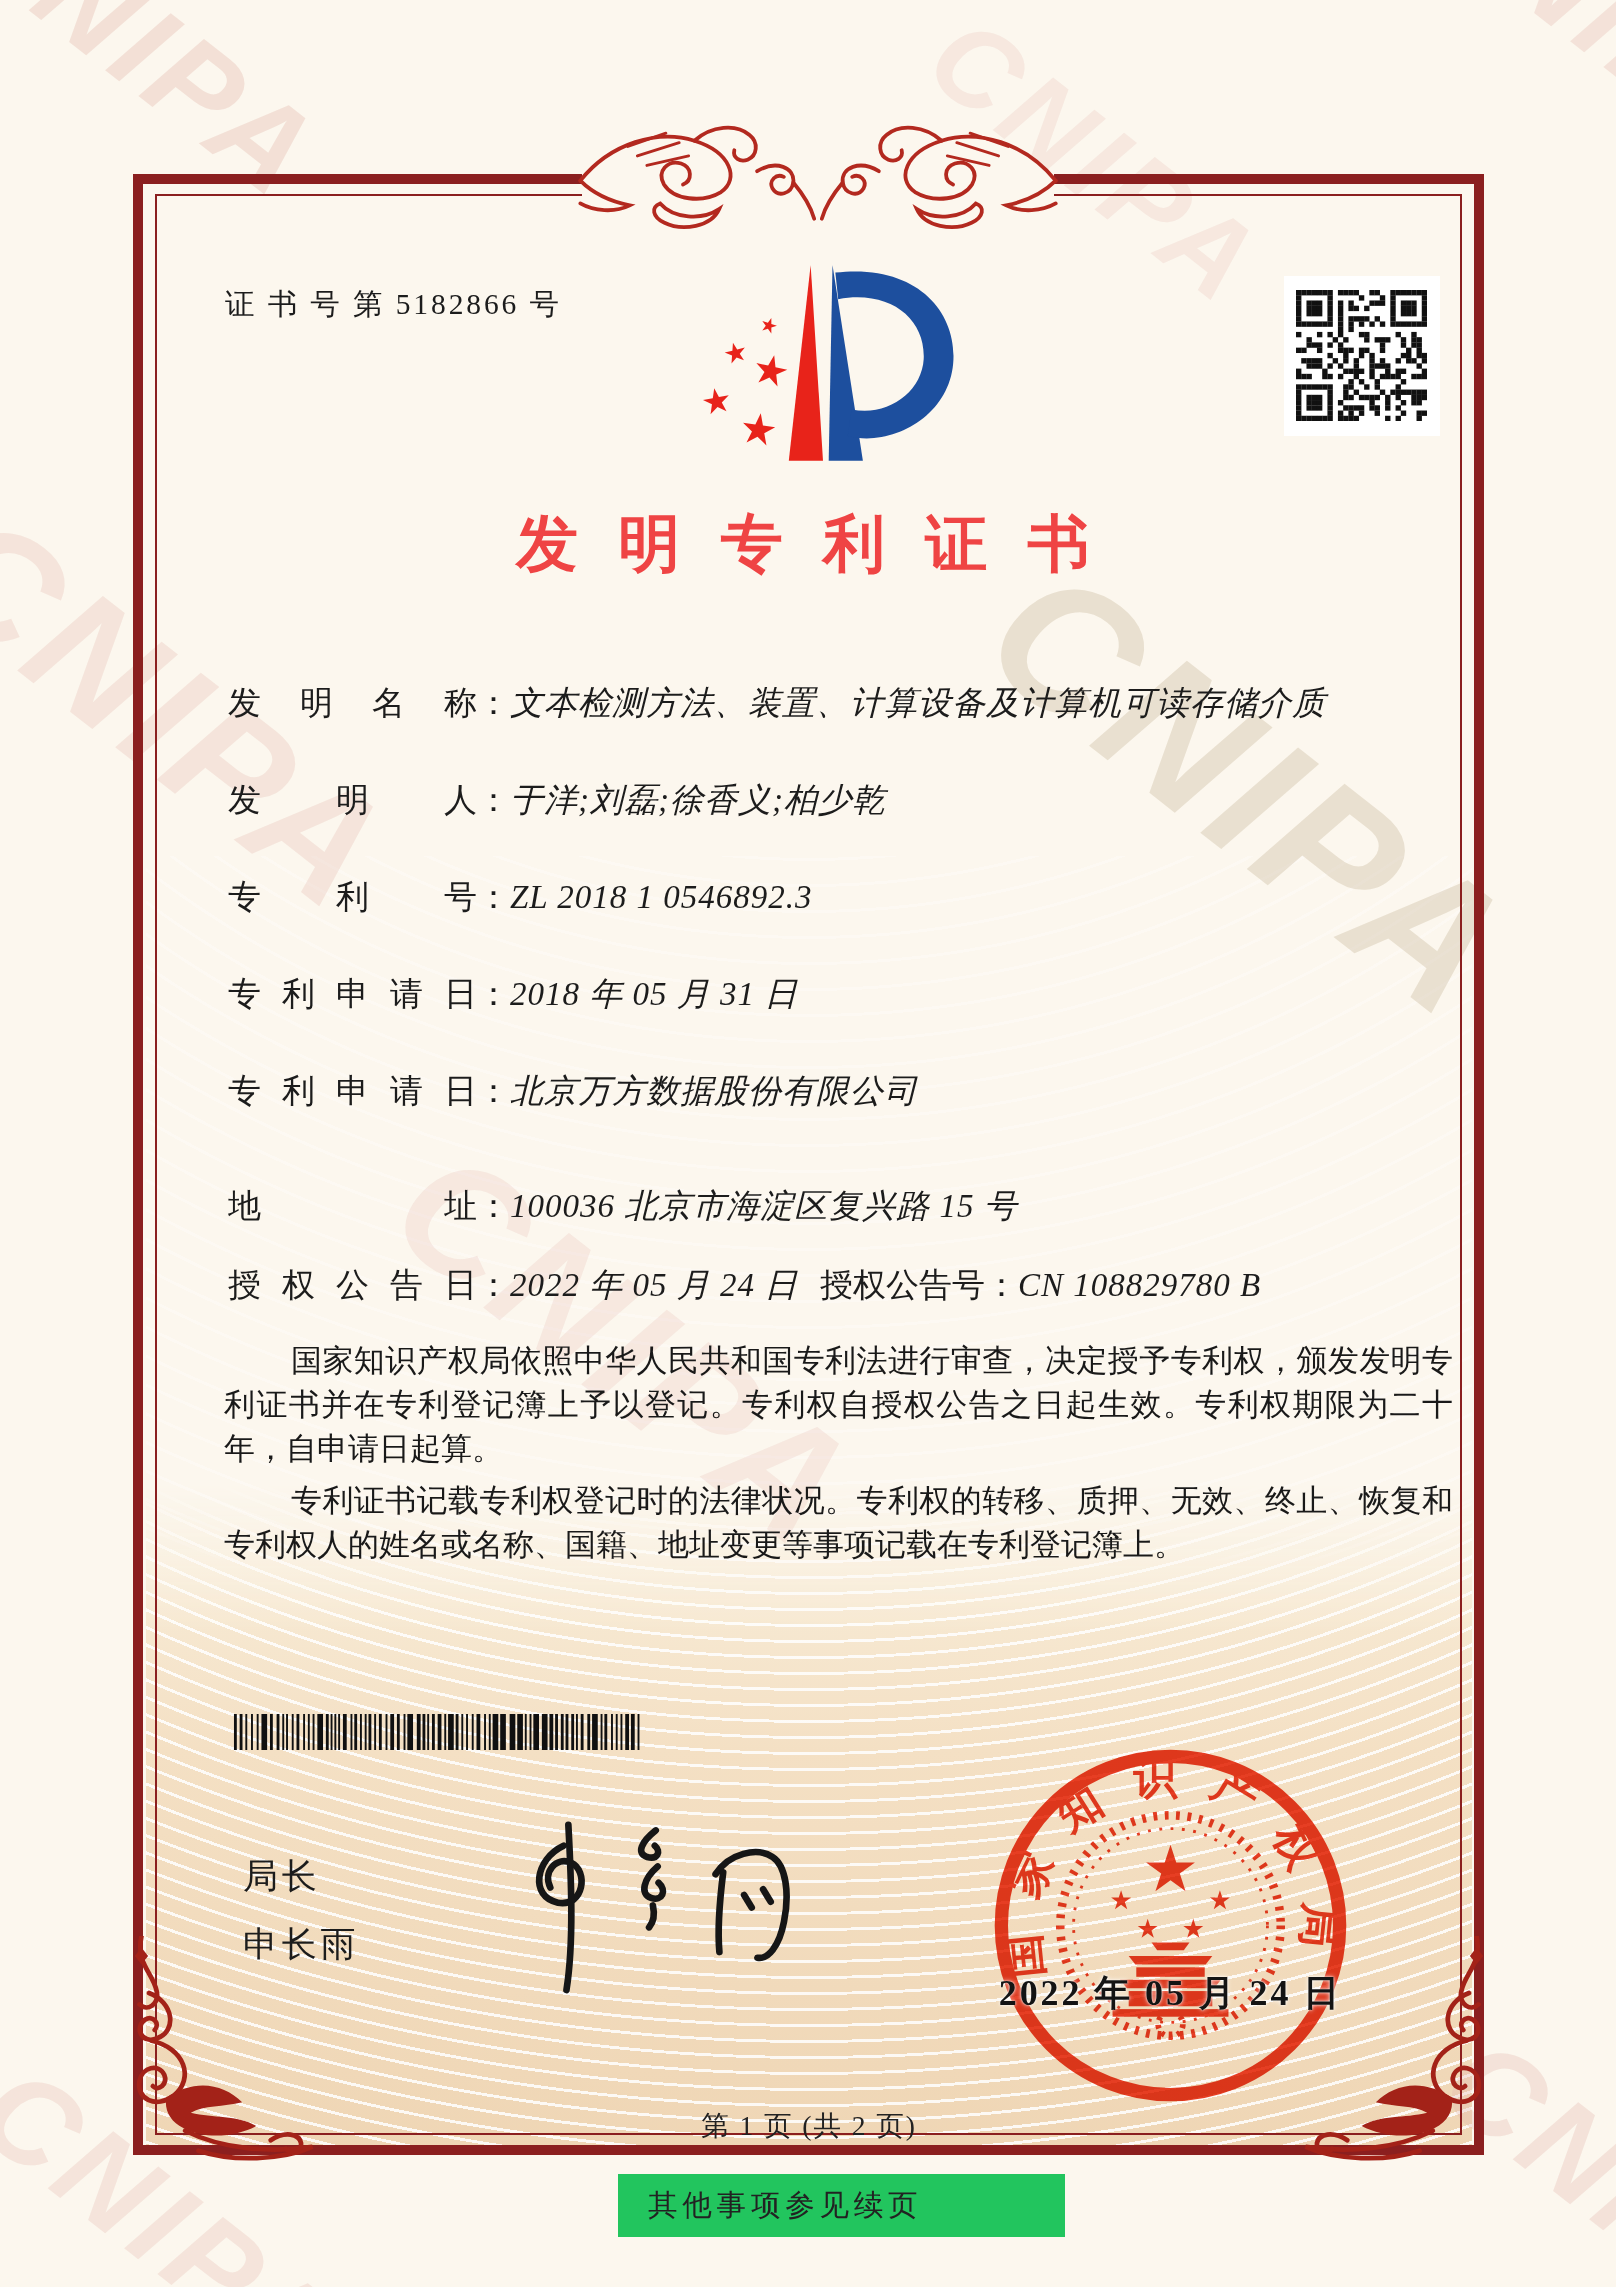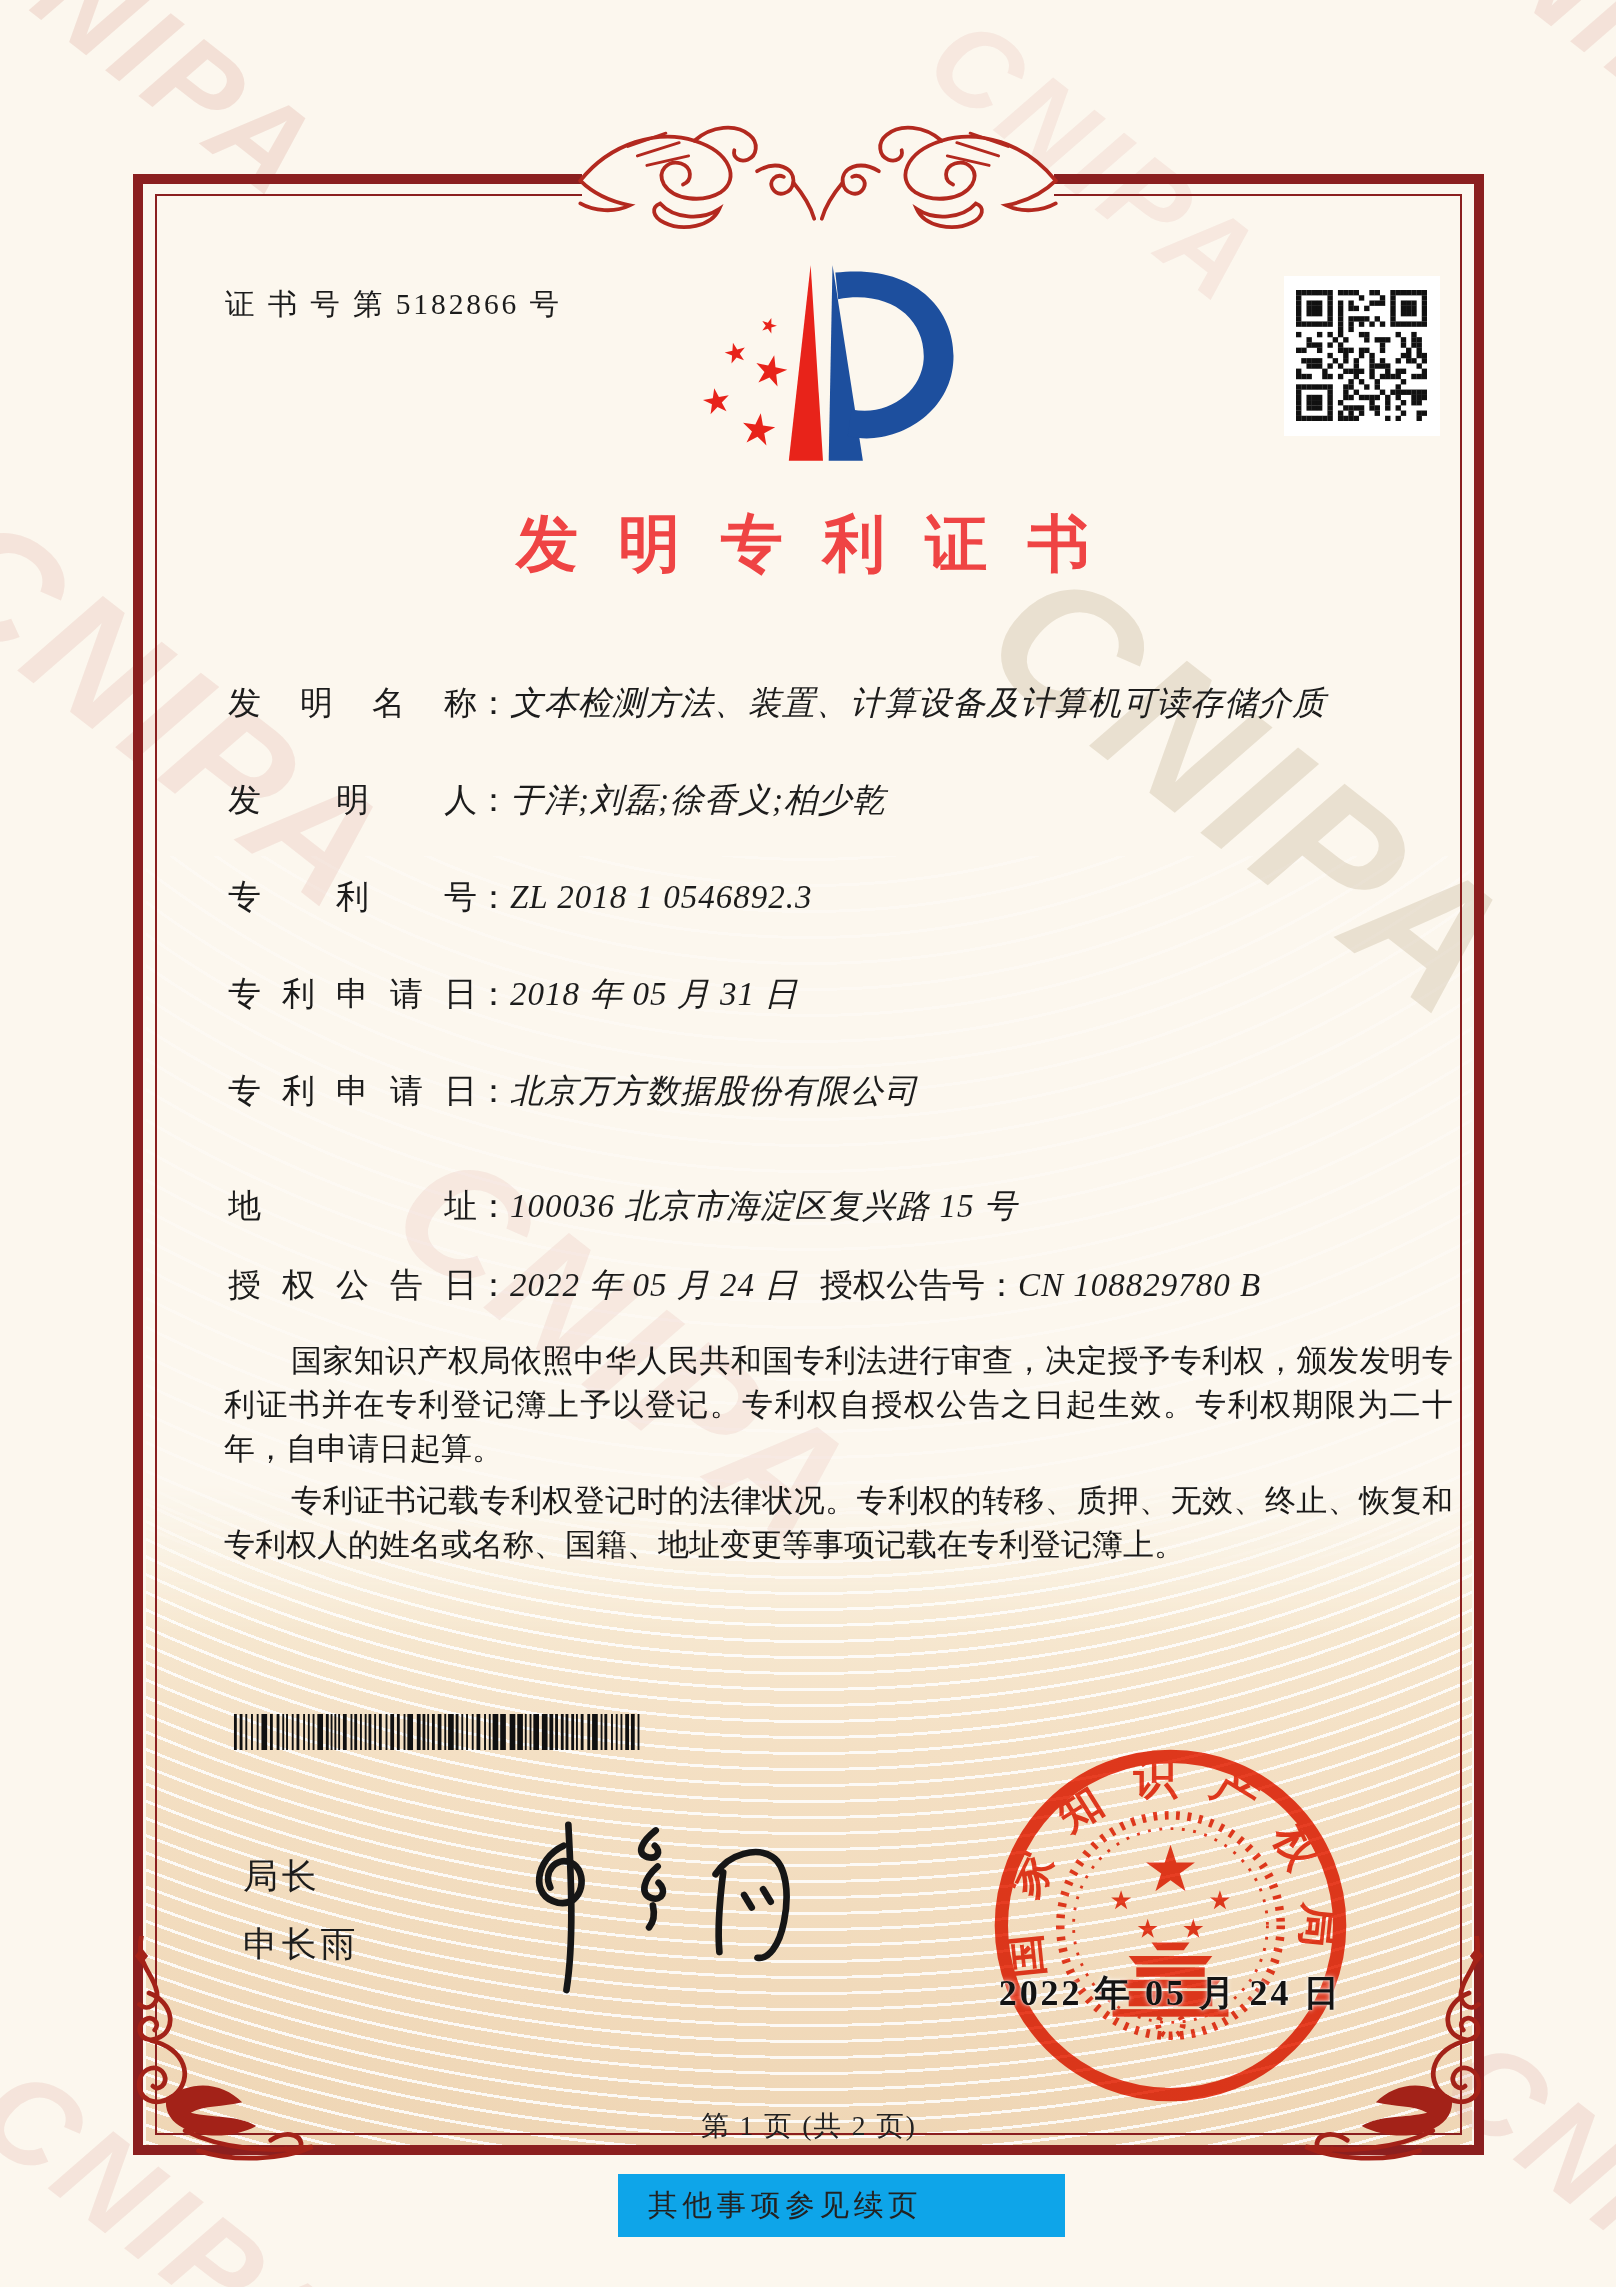--- a/index.html
+++ b/index.html
@@ -71,21 +71,21 @@
   .signer-title{position:absolute;z-index:6;left:243px;top:1853px;font-size:35px;letter-spacing:3.8px;}
   .signer-name{position:absolute;z-index:6;left:243px;top:1921px;font-size:35px;letter-spacing:3.8px;}
   .signature{position:absolute;z-index:7;left:480px;top:1815px;width:342px;height:181px;}
   .seal{position:absolute;z-index:8;left:989px;top:1744px;width:363px;height:363px;
       mix-blend-mode:multiply;opacity:.97;}
   .seal-date{position:absolute;z-index:9;left:989px;top:1969px;width:363px;text-align:center;
       font-size:36px;letter-spacing:2.9px;color:#141414;font-weight:600;
       text-shadow:0 0 4.8px rgba(255,255,255,.85),0 0 1.9px rgba(255,255,255,.9);}
   .page-info{position:absolute;z-index:6;left:143px;top:2089px;width:1332px;text-align:center;
       font-size:27.6px;letter-spacing:1.9px;color:#222;margin-top:18px;}
-  .note-box{position:absolute;z-index:6;left:618px;top:2174px;width:447px;height:63px;background:#0ea5e9;
+  .note-box{position:absolute;z-index:6;left:618px;top:2174px;width:447px;height:63px;background:#22c55e;
       font-size:29.5px;letter-spacing:4.8px;color:#222;line-height:63px;padding-left:30px;box-sizing:border-box;}
 
   svg{display:block;}
 </style>
 </head>
 <body>
 
 <div class="page">
 
   <svg width="0" height="0" aria-hidden="true">

